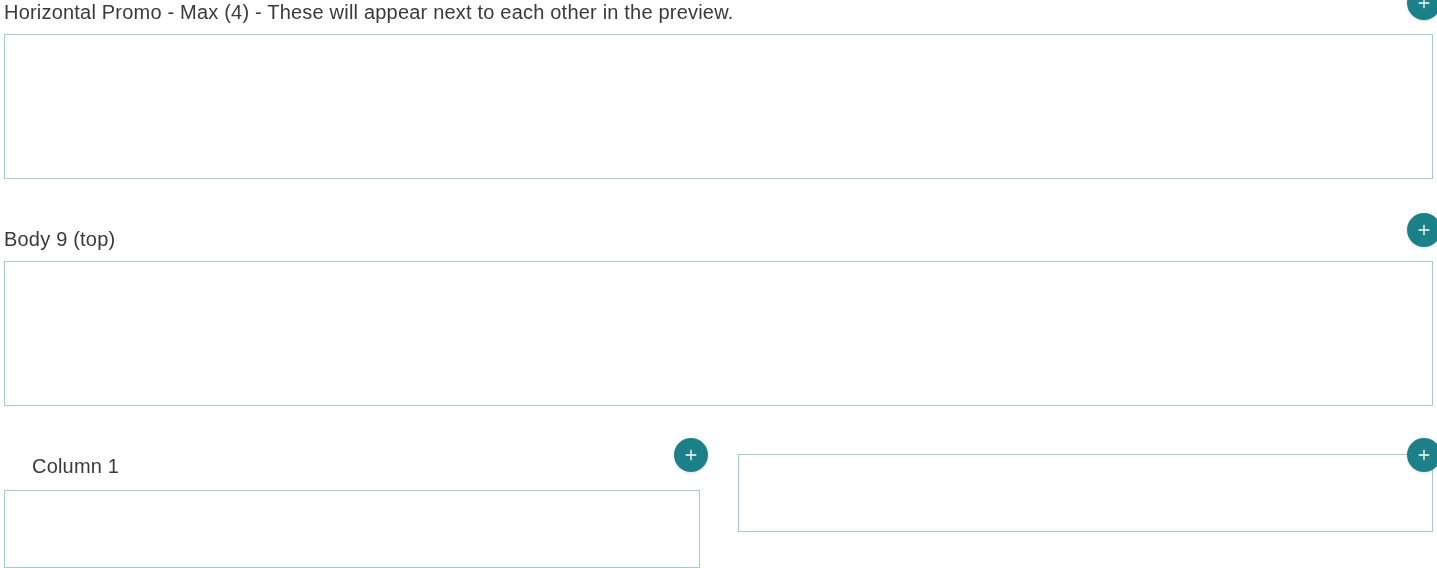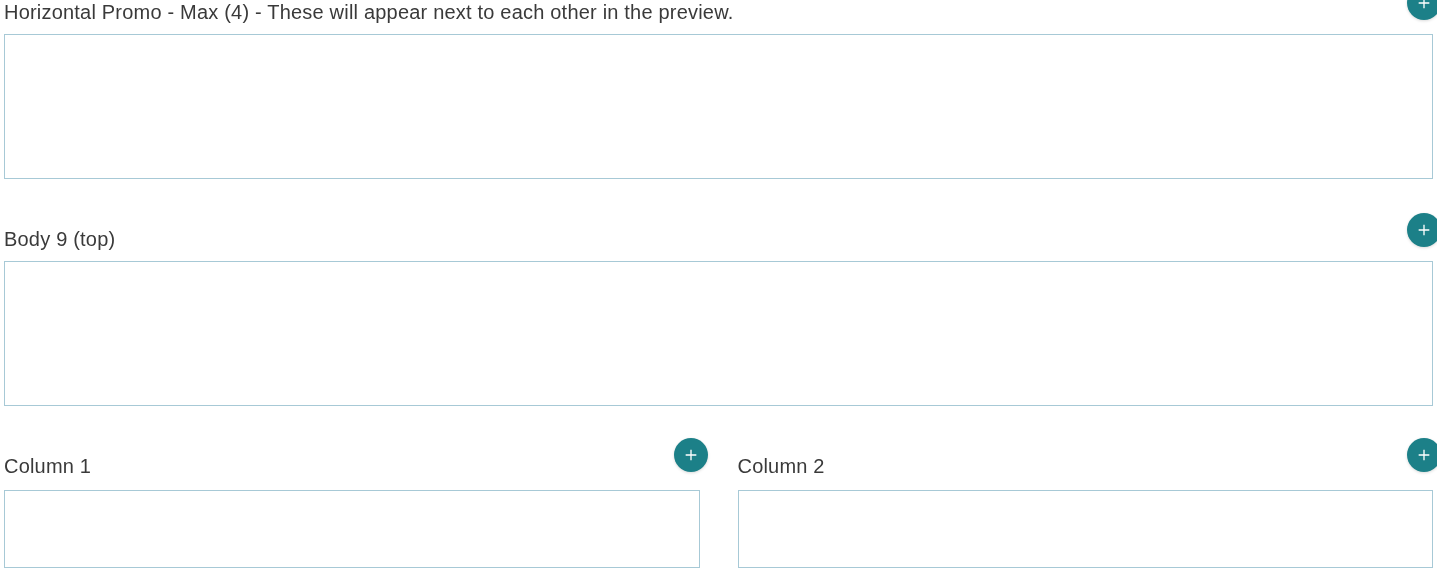--- a/index.html
+++ b/index.html
@@ -54,20 +54,21 @@
     .columns-row {
       display: flex;
       gap: 38px;
     }
     .column {
       position: relative;
       flex: 1;
     }
     .column .section-label {
       margin-bottom: 12px;
+      margin-left: 28px;
     }
     .column .dropzone {
       min-height: 78px;
     }
     .column .add-btn {
       top: -16px;
       right: -8px;
     }
   </style>
 </head>
@@ -97,21 +98,20 @@
   <div class="column">
     <div class="section-label">Column 1</div>
     <div class="add-btn">
       <svg viewBox="0 0 24 24" fill="none">
         <path d="M12 4v16M4 12h16"></path>
       </svg>
     </div>
     <div class="dropzone"></div>
   </div>
   <div class="column">
-    <div class="section-label">Column 2</div>
     <div class="add-btn">
       <svg viewBox="0 0 24 24" fill="none">
         <path d="M12 4v16M4 12h16"></path>
       </svg>
     </div>
     <div class="dropzone"></div>
   </div>
 </div>
 
 </body></html>

